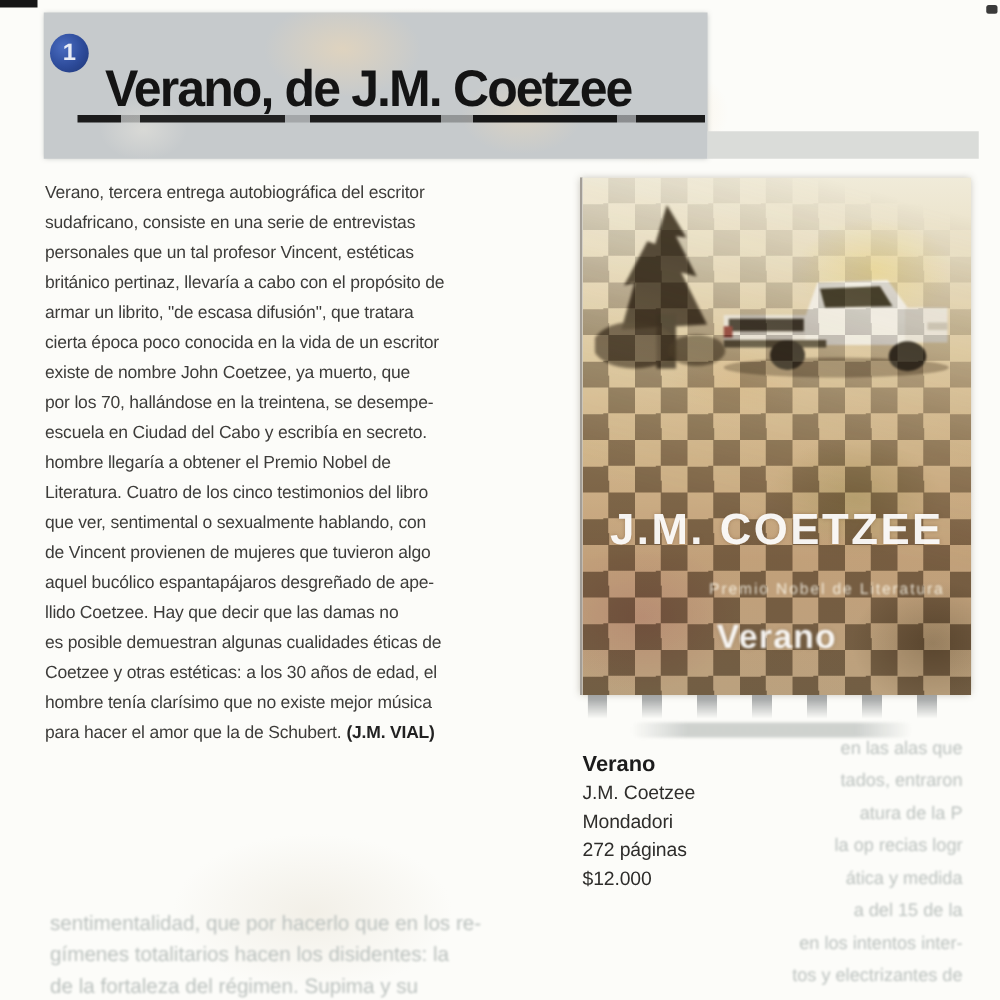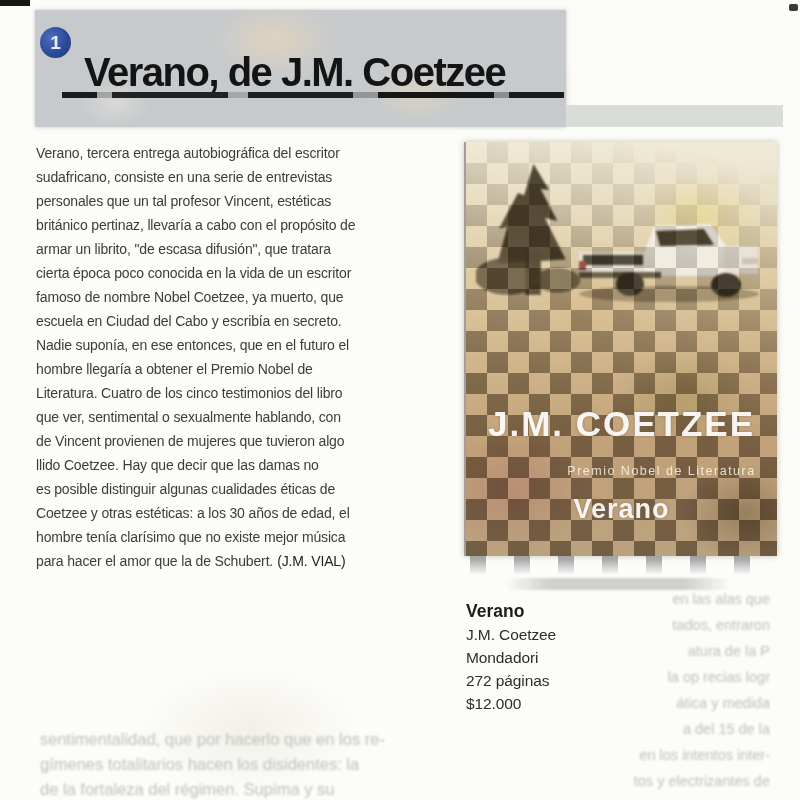--- a/index.html
+++ b/index.html
@@ -45,21 +45,21 @@
     background:linear-gradient(90deg,
       #1b1b1b 0 7%, rgba(30,30,30,.25) 7% 10%,
       #222 10% 33%, rgba(30,30,30,.2) 33% 37%,
       #1d1d1d 37% 58%, rgba(30,30,30,.3) 58% 63%,
       #161616 63% 86%, rgba(30,30,30,.35) 86% 89%, #1a1a1a 89% 100%);
   }
 
   
   .article{position:absolute;left:36px;top:141px;width:418px;color:#3d3c3a;filter:blur(.35px);}
   .article .line{font-size:14px;line-height:24px;letter-spacing:-.15px;white-space:nowrap;}
-  .byline{font-weight:normal;color:#222;margin-left:4px;}
+  .byline{font-weight:bold;color:#222;margin-left:4px;}
 
   
   .cover{
     position:absolute;left:464px;top:142px;width:311px;height:414px;overflow:hidden;
     border-left:2px solid rgba(55,45,30,.45);
     box-shadow:0 0 6px rgba(90,80,60,.35);
   }
   .photo-base{
     position:absolute;inset:0;
     background-image:
@@ -132,29 +132,30 @@
   <h1 class="headline">Verano, de J.M. Coetzee</h1>
   <div class="rule"></div>
 
   <div class="article">
     <div class="line">Verano, tercera entrega autobiográfica del escritor</div>
     <div class="line">sudafricano, consiste en una serie de entrevistas</div>
     <div class="line">personales que un tal profesor Vincent, estéticas</div>
     <div class="line">británico pertinaz, llevaría a cabo con el propósito de</div>
     <div class="line">armar un librito, "de escasa difusión", que tratara</div>
     <div class="line">cierta época poco conocida en la vida de un escritor</div>
-    <div class="line">famoso de nombre Nobel Coetzee, ya muerto, que</div>
+    <div class="line">existe de nombre John Coetzee, ya muerto, que</div>
+    <div class="line">por los 70, hallándose en la treintena, se desempe-</div>
     <div class="line">escuela en Ciudad del Cabo y escribía en secreto.</div>
-    <div class="line">Nadie suponía, en ese entonces, que en el futuro el</div>
     <div class="line">hombre llegaría a obtener el Premio Nobel de</div>
     <div class="line">Literatura. Cuatro de los cinco testimonios del libro</div>
     <div class="line">que ver, sentimental o sexualmente hablando, con</div>
     <div class="line">de Vincent provienen de mujeres que tuvieron algo</div>
+    <div class="line">aquel bucólico espantapájaros desgreñado de ape-</div>
     <div class="line">llido Coetzee. Hay que decir que las damas no</div>
-    <div class="line">es posible distinguir algunas cualidades éticas de</div>
+    <div class="line">es posible demuestran algunas cualidades éticas de</div>
     <div class="line">Coetzee y otras estéticas: a los 30 años de edad, el</div>
     <div class="line">hombre tenía clarísimo que no existe mejor música</div>
     <div class="line"><span>para hacer el amor que la de Schubert.</span><span class="byline">(J.M. VIAL)</span></div>
   </div>
 
   <div class="cover">
     <div class="photo-base"></div>
 
     <svg class="tree" viewBox="0 0 110 130" xmlns="http://www.w3.org/2000/svg">
       <path d="M55 0 L70 25 L62 24 L78 55 L66 52 L86 92 L20 96 L30 60 L22 62 L40 28 L46 30 Z" fill="#382e1f"></path>

